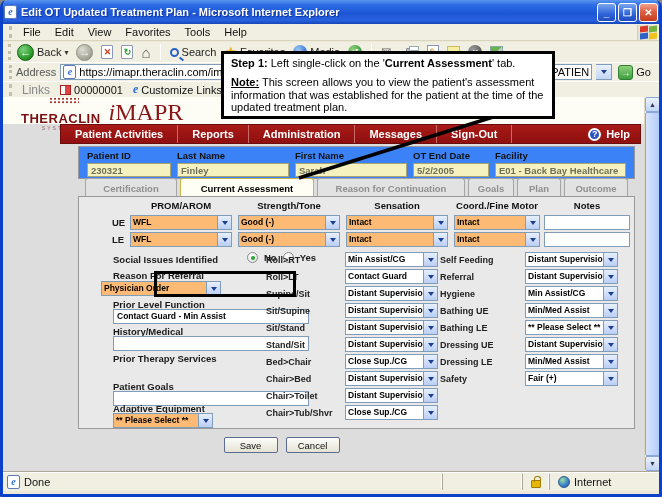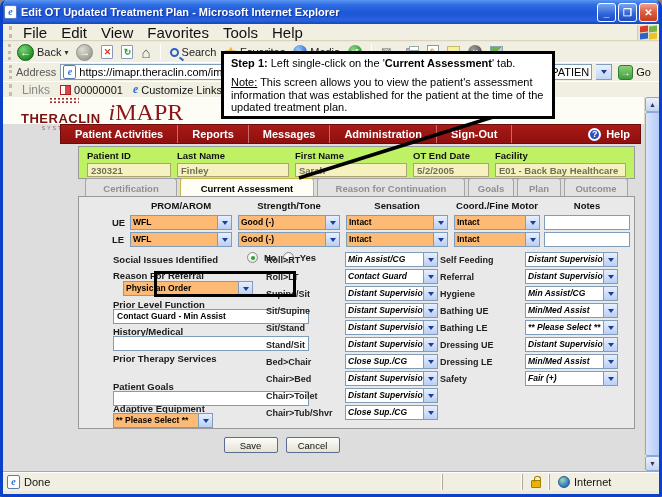--- a/index.html
+++ b/index.html
@@ -7,21 +7,21 @@
   .window{position:relative;width:662px;height:497px;background:#ECE9D8;border:3px solid #0B41C9;border-top:none;border-radius:7px 7px 2px 2px;overflow:hidden;margin:0 auto;}
   
   .titlebar{position:absolute;left:-3px;top:0;width:662px;height:24px;background:linear-gradient(180deg,#5A96F0 0%,#2E6CE4 20%,#1C57D6 55%,#2861DE 85%,#1646B8 100%);border-radius:7px 7px 0 0;display:flex;align-items:center;padding:0 4px;}
   .titletext{color:#fff;font-size:11px;font-weight:bold;text-shadow:1px 1px 1px #10309c;margin-left:4px;flex:1;white-space:nowrap;overflow:hidden;}
   .docicon{width:13px;height:14px;background:#fff;border:1px solid #5a7ab8;border-radius:2px;color:#2E71D8;font:italic bold 10px "Liberation Serif",serif;text-align:center;line-height:12px;}
   .winbtn{width:19px;height:19px;margin-left:2px;border:1px solid #fff;border-radius:3px;color:#fff;font-size:10px;font-weight:bold;display:flex;align-items:center;justify-content:center;background:linear-gradient(180deg,#7AA4EE,#2E64D8 60%,#1E4CC0);}
   .winbtn.close{background:linear-gradient(180deg,#F2A08A,#DE6144 45%,#C43C1C);}
   
   .menubar{position:absolute;left:0;top:24px;width:656px;height:17px;background:#F1EFE2;border-bottom:1px solid #D8D4BE;display:flex;align-items:center;padding-left:6px;}
   .menubar .grip{margin-right:4px;}
-  .menuitem{font-size:15px;color:#111;padding:1px 7px;}
+  .menuitem{font-size:11px;color:#111;padding:1px 7px;}
   .winflag{position:absolute;right:2px;top:1px;width:20px;height:15px;background:#E7E4D3;border-left:1px solid #cfccb8;display:grid;grid-template-columns:8px 8px;grid-template-rows:6px 6px;gap:1px;padding:1px 2px;}
   .winflag i{display:block;transform:skewY(-6deg);}
   .grip{width:3px;height:80%;border-left:3px dotted #C4C0A8;}
   
   .toolbar{position:absolute;left:0;top:42px;width:656px;height:20px;background:#F1EFE2;display:flex;align-items:center;padding-left:5px;gap:4px;}
   .tbtn{display:flex;align-items:center;gap:3px;font-size:11px;color:#222;padding:0 2px;}
   .cir{width:17px;height:17px;border-radius:50%;display:flex;align-items:center;justify-content:center;color:#fff;font-size:11px;font-weight:bold;}
   .cir.back{background:radial-gradient(circle at 35% 30%,#7ED07E,#2E9E2E 60%,#157015);border:1px solid #116211;}
   .cir.fwd{background:radial-gradient(circle at 35% 30%,#DDDDD4,#ABABA0 60%,#8A8A80);border:1px solid #909086;}
   .caret{font-size:8px;color:#333;}
@@ -61,21 +61,21 @@
   .brandname{font-size:13px;font-weight:bold;letter-spacing:.5px;color:#7B1113;line-height:13px;margin-top:14px;}
   .brandsub{font-size:5px;letter-spacing:2px;color:#9B5B5B;text-align:center;}
   .product{font-family:"Liberation Serif",serif;font-size:24px;color:#8C1518;line-height:24px;margin-top:2px;}
   .product::first-letter{font-style:italic;}
   .usertext{position:absolute;right:110px;top:4px;font-size:9px;font-weight:bold;color:#6B2E2E;white-space:nowrap;}
   .navbar{position:absolute;left:57px;top:27px;width:581px;height:20px;background:linear-gradient(180deg,#A81A17,#8E100F);border:1px solid #6B0D0D;display:flex;align-items:center;}
   .navitem{color:#fff;font-size:11px;font-weight:bold;padding:0 14px;height:100%;display:flex;align-items:center;border-right:1px solid #C96A6A;}
   .navhelp{margin-left:auto;display:flex;align-items:center;gap:5px;color:#fff;font-size:11px;font-weight:bold;padding-right:10px;border:none;}
   .helpic{width:13px;height:13px;border-radius:50%;background:#2A52C8;border:2px solid #fff;color:#fff;font-size:9px;font-weight:bold;display:flex;align-items:center;justify-content:center;}
   
-  .patientbox{position:absolute;left:75px;top:49px;width:557px;height:33px;background:#bef264;border:1px solid #999;display:flex;gap:6px;padding:3px 0 0 8px;}
+  .patientbox{position:absolute;left:75px;top:49px;width:557px;height:33px;background:#3b82f6;border:1px solid #999;display:flex;gap:6px;padding:3px 0 0 8px;}
   .pcol .plabel{font-size:9.5px;font-weight:bold;color:#111;margin-bottom:2px;white-space:nowrap;}
   .yf{height:14px;background:#F6F2C0;border:1px solid #A9A573;font-size:9.5px;font-weight:bold;color:#6F6F58;padding:1px 3px;white-space:nowrap;overflow:hidden;}
   .pw1{width:84px}.pw2{width:112px}.pw3{width:112px}.pw4{width:76px}.pw5{width:131px}
   
   .tabs{position:absolute;left:82px;top:81px;height:19px;display:flex;gap:3px;}
   .tab{height:19px;background:#E3E2E3;border:1px solid #A5A5A5;border-bottom:none;border-radius:3px 3px 0 0;font-size:9.5px;font-weight:bold;color:#8F8F8F;display:flex;align-items:center;justify-content:center;padding:0 4px;white-space:nowrap;}
   .tab.active{background:#FFFEF5;color:#000;border-color:#C8B84A;}
   .tw1{width:92px}.tw2{width:134px}.tw3{width:148px}.tw4{width:46px}.tw5{width:44px}.tw6{width:64px}
   
   .panel{position:absolute;left:75px;top:99px;width:557px;height:233px;background:#EAE9EA;border:1px solid #999;}
@@ -85,40 +85,40 @@
   .ddt{flex:1;font-size:8.5px;font-weight:bold;color:#000;padding:1px 2px;white-space:nowrap;overflow:hidden;}
   .ddb{width:14px;background:linear-gradient(180deg,#E7EFFD,#BACFF5);border-left:1px solid #7F9DB9;display:flex;align-items:center;justify-content:center;}
   .tri{width:0;height:0;border-left:3.5px solid transparent;border-right:3.5px solid transparent;border-top:4px solid #1C3F94;}
   .ti{position:absolute;height:15px;background:#fff;border:1px solid #7F9DB9;font-size:8.5px;font-weight:bold;padding:1px 3px;}
   .radios{position:absolute;display:flex;align-items:center;gap:6px;font-size:9.5px;font-weight:bold;color:#1a1a1a;}
   .radio{width:11px;height:11px;border-radius:50%;border:1px solid #8a8a8a;background:radial-gradient(circle at 35% 30%,#fff,#ddd);position:relative;}
   .radio.sel::after{content:"";position:absolute;left:3px;top:3px;width:4px;height:4px;border-radius:50%;background:#2DA32D;}
   .rowcol{position:absolute;display:flex;flex-direction:column;gap:2px;}
   .frow{display:flex;align-items:center;height:15px;}
   .frow .rlabel{font-size:9px;font-weight:bold;color:#222;white-space:nowrap;}
-  .frow .dd2{position:static;width:93px;height:15px;background:#fff;border:1px solid #7F9DB9;display:flex;margin-left:auto;font-style:italic;}
+  .frow .dd2{position:static;width:93px;height:15px;background:#fff;border:1px solid #7F9DB9;display:flex;margin-left:auto;}
   .tcol{width:172px}.acol{width:178px}
   
   .btnrow{position:absolute;left:0;top:340px;width:641px;display:flex;gap:8px;justify-content:center;transform:translateX(-42px);}
   .xpbtn{width:54px;height:16px;background:linear-gradient(180deg,#FDFDFB,#E5E2D2);border:1px solid #5A6C94;border-radius:2px;font-size:9.5px;color:#111;display:flex;align-items:center;justify-content:center;}
   
   .scroll{position:absolute;right:0;top:0;width:15px;height:374px;background:#F3F2EE;border-left:1px solid #DDD9C3;}
   .sarr{position:absolute;left:0;width:15px;height:15px;background:linear-gradient(180deg,#EAF1FD,#C2D5F4);border:1px solid #8CA8D8;border-radius:2px;font-size:7px;color:#335;display:flex;align-items:center;justify-content:center;}
   .sthumb{position:absolute;left:0;top:15px;width:15px;height:344px;background:linear-gradient(90deg,#D8E4FB,#B4CCF8);border:1px solid #8CA8D8;border-radius:2px;}
   
   .statusbar{position:absolute;left:0;top:471px;width:656px;height:20px;background:#F1EFE2;border-top:1px solid #ACA899;box-shadow:inset 0 1px 0 #fff;display:flex;align-items:center;font-size:11px;color:#111;}
   .stleft{flex:1;display:flex;align-items:center;gap:4px;padding-left:4px;}
   .stpane{height:16px;border-left:1px solid #ACA899;box-shadow:-1px 0 0 #fff;display:flex;align-items:center;gap:4px;padding:0 8px;}
   .lock{position:relative;width:10px;height:8px;background:#E8B500;border:1px solid #A07E00;border-radius:1px;margin-top:4px;}
   .lock::before{content:"";position:absolute;left:1.5px;top:-5px;width:5px;height:5px;border:1.5px solid #A07E00;border-bottom:none;border-radius:3px 3px 0 0;}
   .globe{width:12px;height:12px;border-radius:50%;background:radial-gradient(circle at 35% 30%,#9CE09C,#3E86D0 55%,#1E4E9E);border:1px solid #2a5a8a;}
   
   .callout{position:absolute;left:218px;top:51px;width:334px;height:68px;background:#fff;border:3px solid #000;padding:3px 7px;font-size:11px;line-height:13px;color:#000;z-index:50;overflow:hidden;}
   .callout .note{margin-top:6px;line-height:12.5px;}
-  .ul{text-decoration:underline;font-weight:normal;}
+  .ul{text-decoration:underline;font-weight:bold;}
   .annline{position:absolute;left:0;top:0;width:662px;height:497px;pointer-events:none;z-index:49;}
   .tabbox{position:absolute;left:151px;top:174px;width:142px;height:26px;border:3px solid #000;z-index:48;pointer-events:none;}
   b{font-weight:bold;}
 </style>
 </head>
 <body>
 
 <div class="window">
 
   <div class="titlebar">
@@ -245,22 +245,22 @@
           <div class="brandsub">SYSTEMS</div>
         </span>
         <span class="product">iMAPR</span>
       </div>
       <span class="usertext">2 User: theraclin</span>
     </div>
 
     <div class="navbar">
       <span class="navitem">Patient Activities</span>
       <span class="navitem">Reports</span>
+      <span class="navitem">Administration</span>
       <span class="navitem">Messages</span>
-      <span class="navitem">Administration</span>
       <span class="navitem">Sign-Out</span>
       <span class="navitem navhelp">
         <span class="helpic">?</span>
         <span>Help</span>
       </span>
     </div>
 
     <div class="patientbox">
       <div class="pcol">
           <div class="plabel">Patient ID</div>
@@ -356,21 +356,21 @@
       <span class="ti" style="left:465px;top:35px;width:86px"></span>
 
       <span class="flb" style="left:34px;top:57px">Social Issues Identified</span>
       <span class="radios" style="left:168px;top:55px">
         <span class="radio sel"></span>
           <span>No</span>
         <span class="radio"></span>
           <span>Yes</span>
       </span>
       <span class="flb" style="left:34px;top:73px">Reason For Referral</span>
-      <span class="dd" style="left:44px;top:84px;width:130px">
+      <span class="dd" style="left:22px;top:84px;width:120px">
           <span class="ddt">Physician Order</span>
           <span class="ddb">
             <i class="tri"></i>
           </span>
         </span>
       <span class="flb" style="left:34px;top:102px">Prior Level Function</span>
       <span class="ti" style="left:34px;top:112px;width:196px">Contact Guard - Min Assist</span>
       <span class="flb" style="left:34px;top:129px">History/Medical</span>
       <span class="ti" style="left:34px;top:139px;width:196px"></span>
       <span class="flb" style="left:34px;top:156px">Prior Therapy Services</span>

